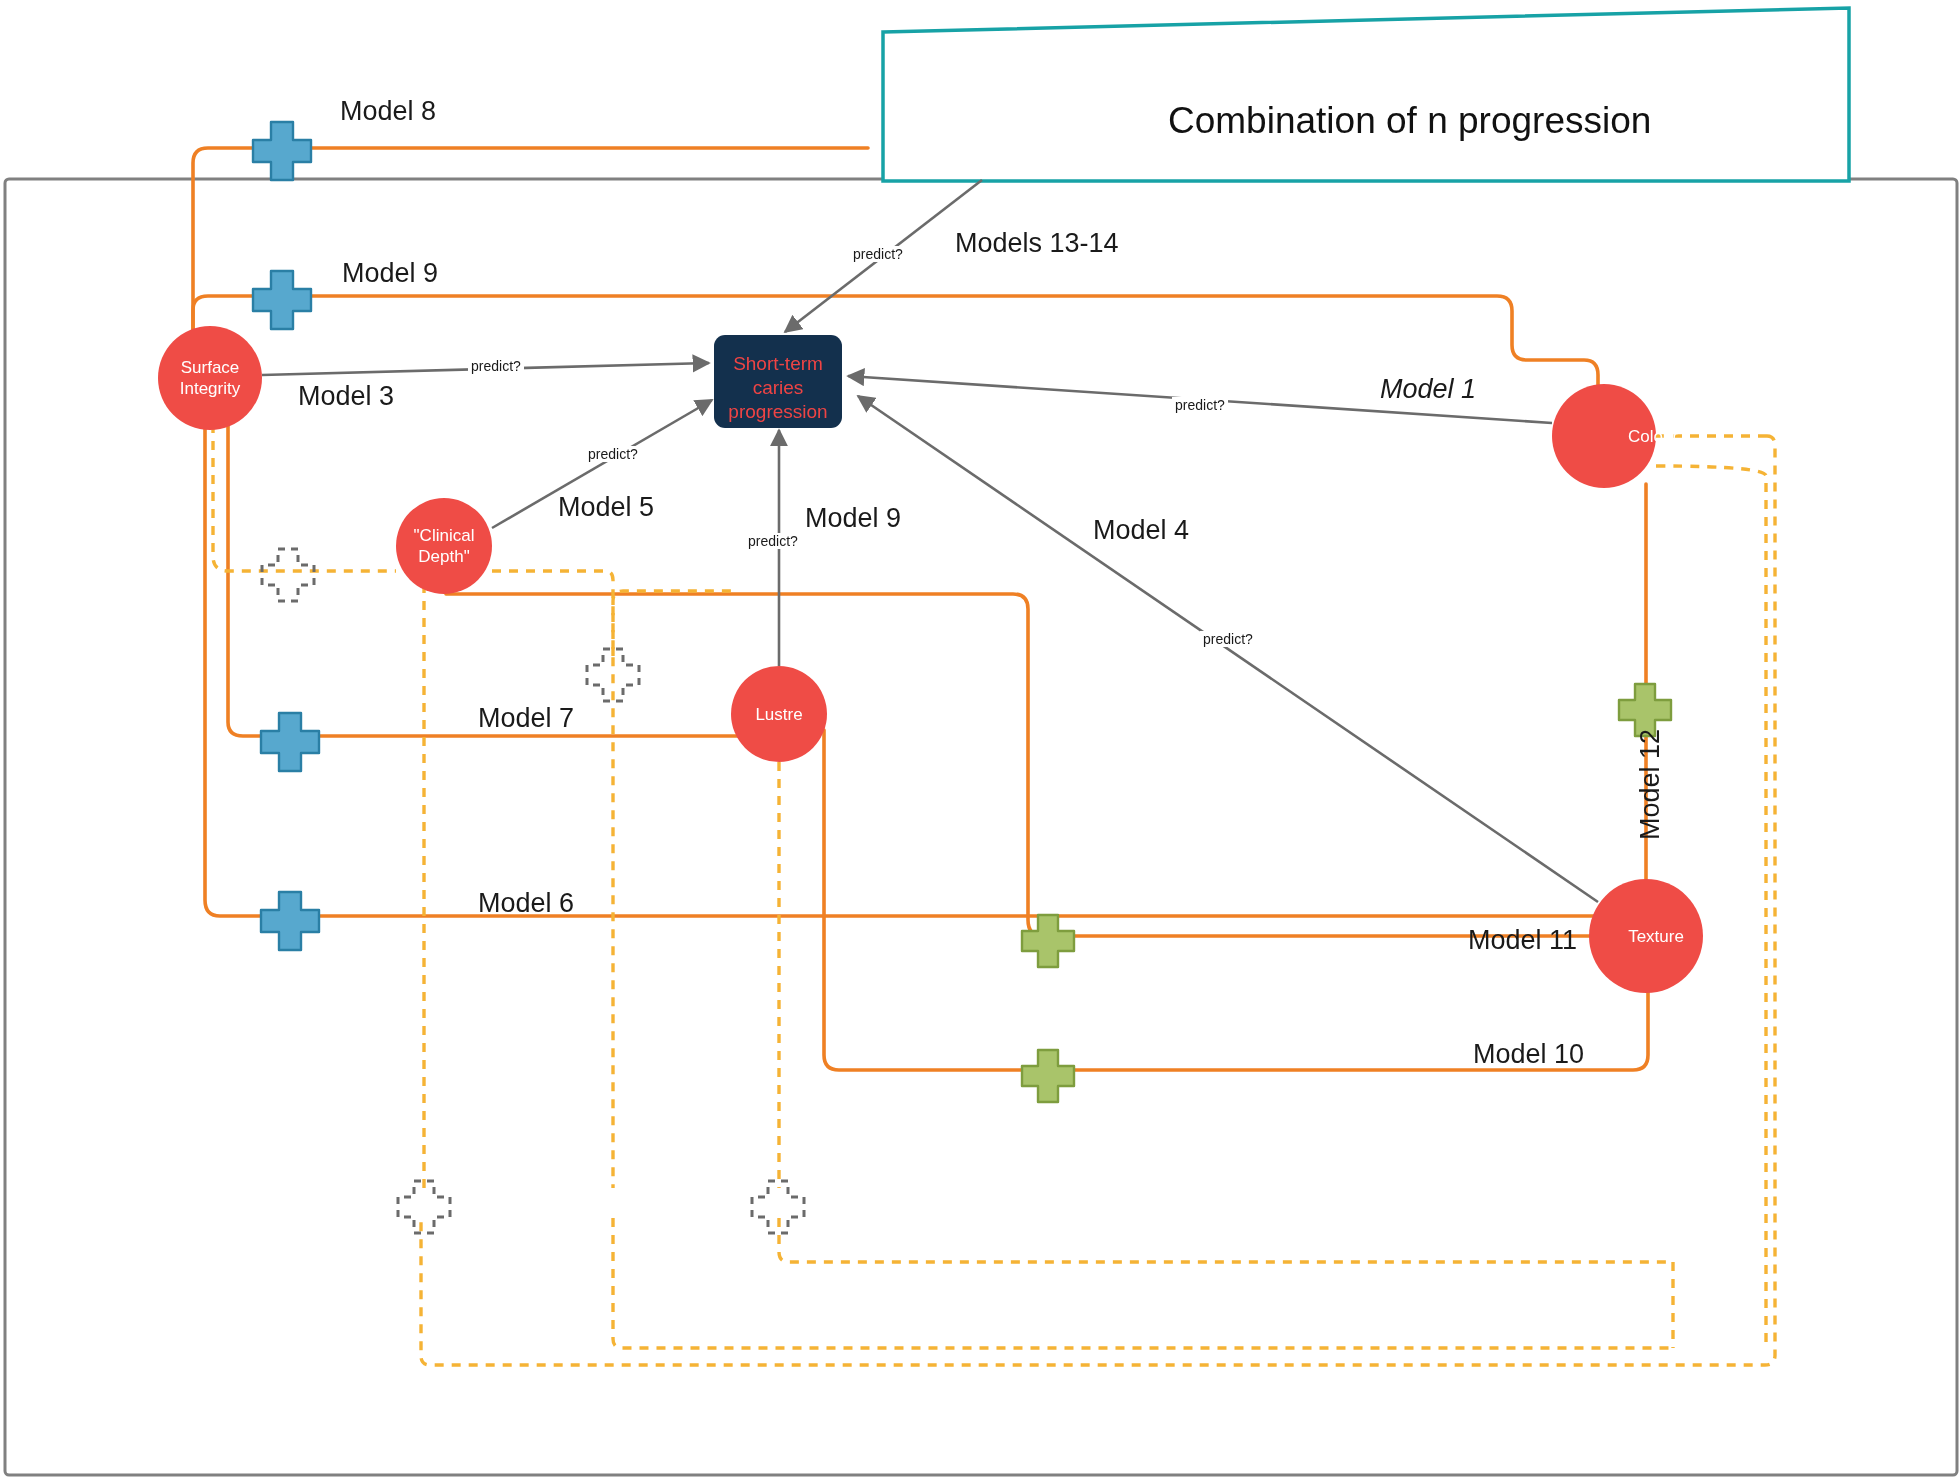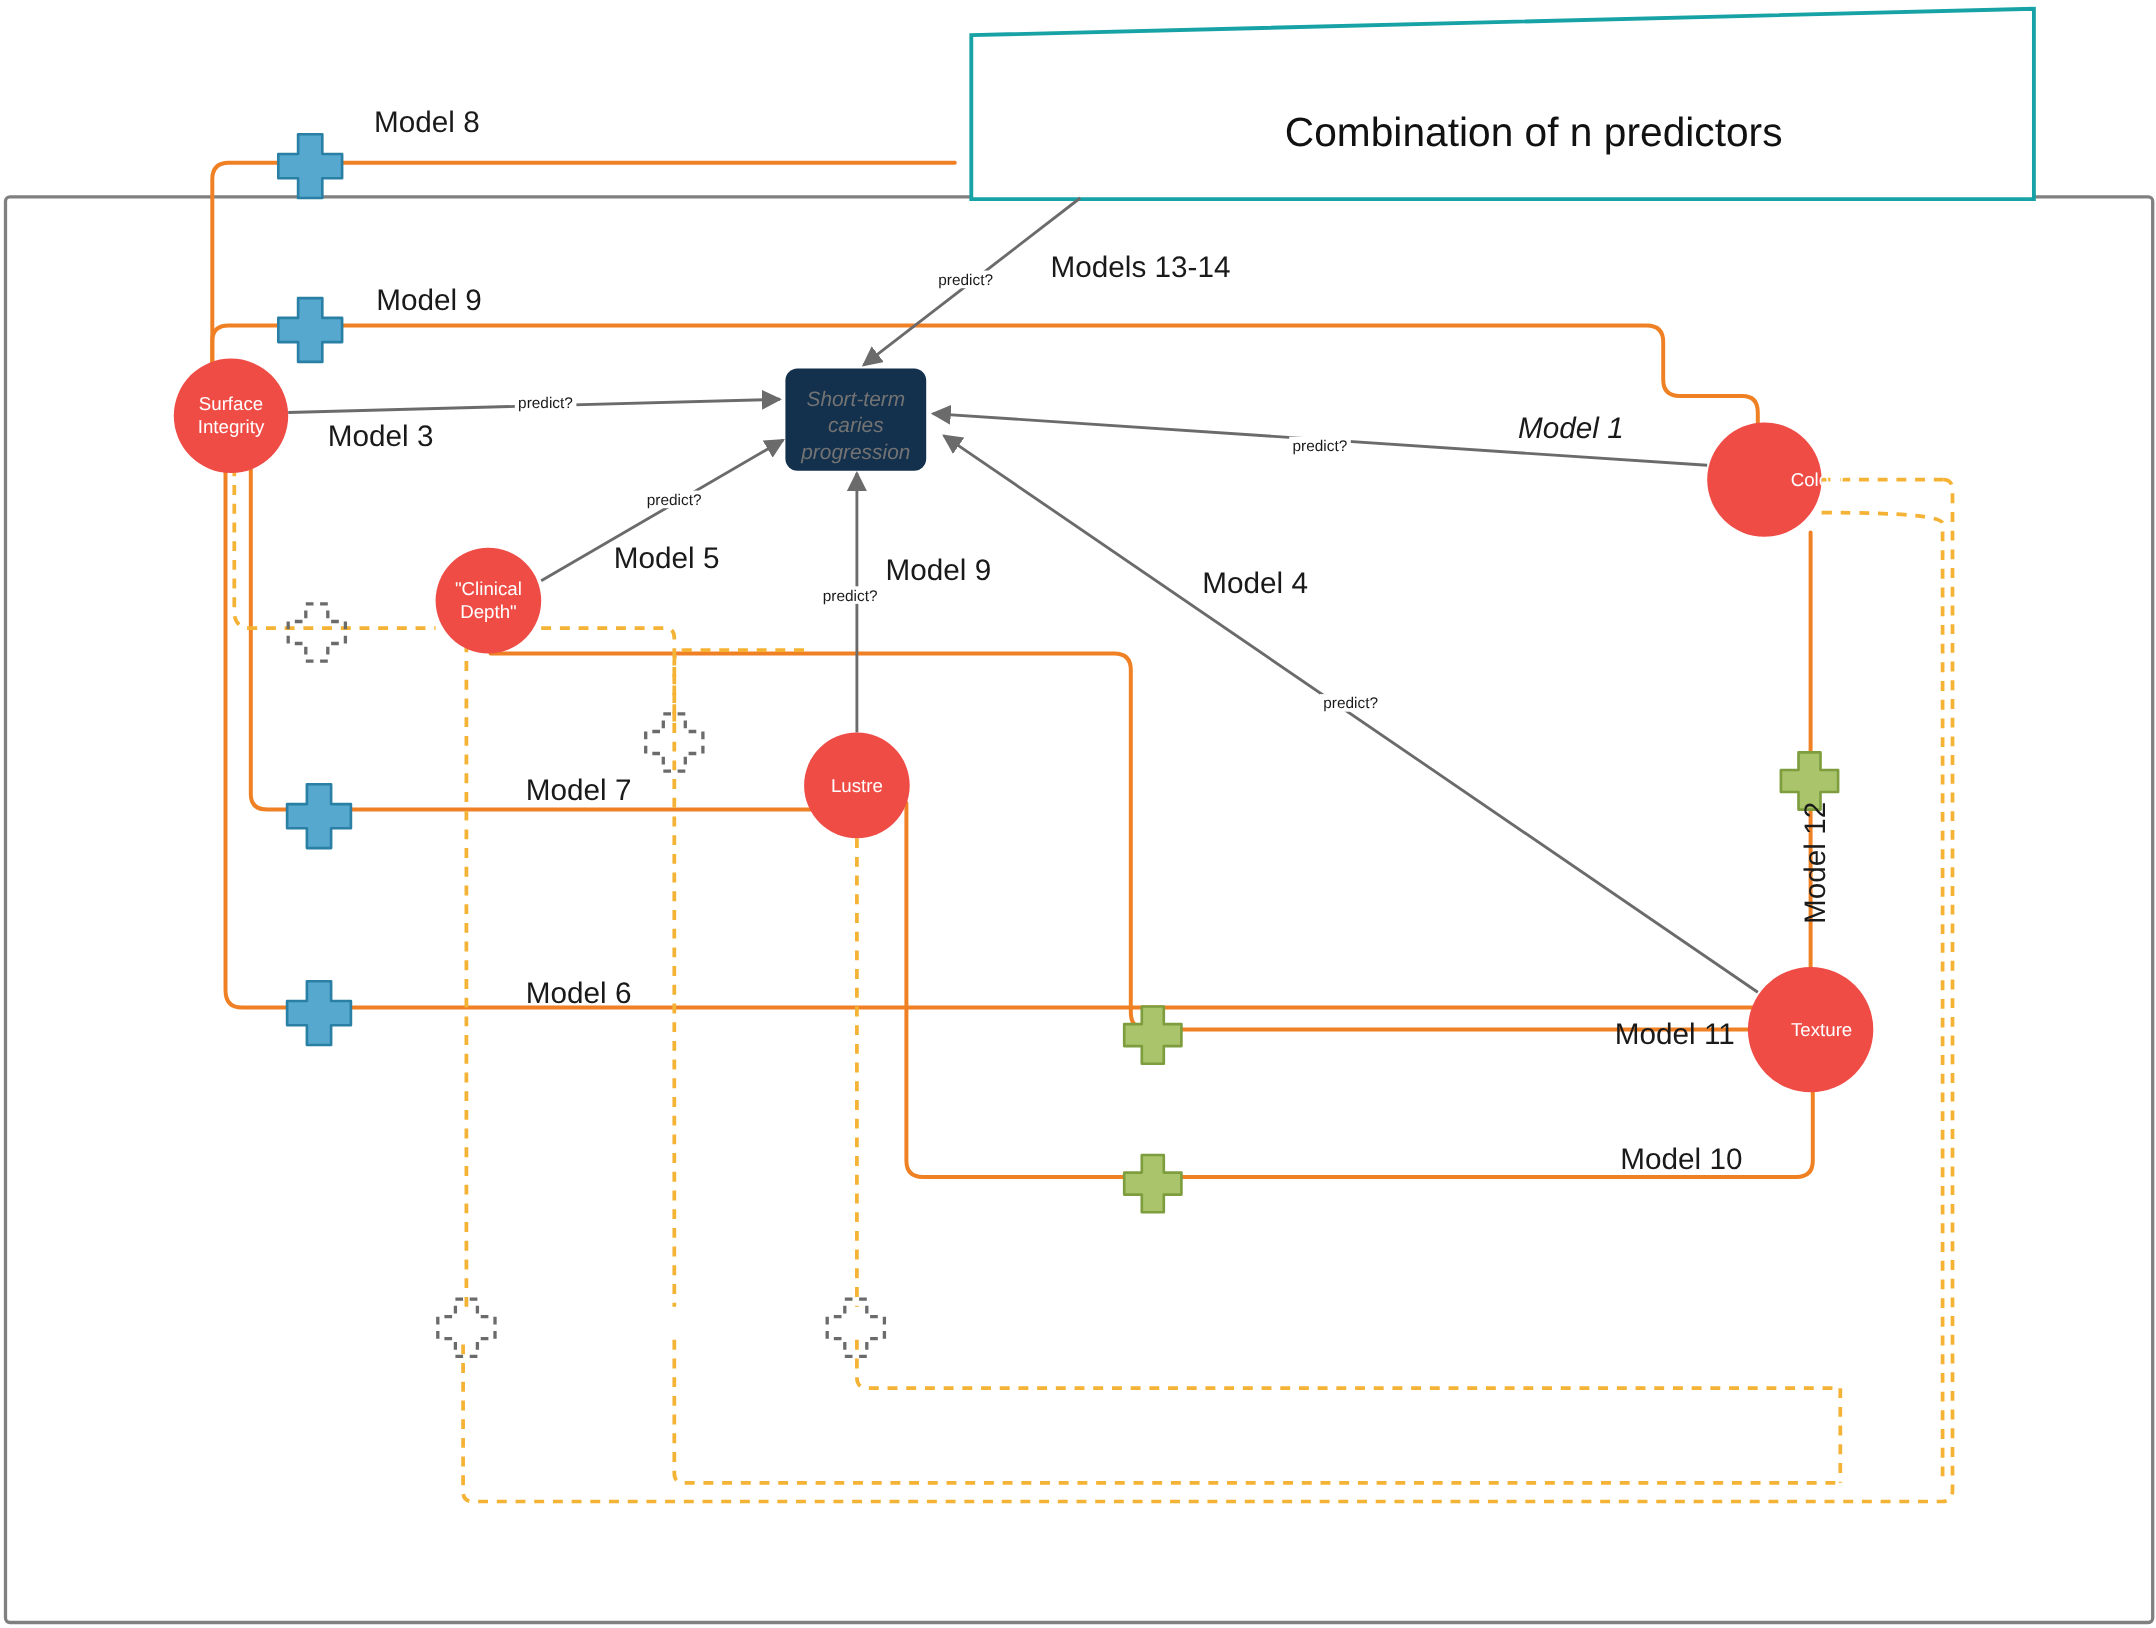--- a/index.html
+++ b/index.html
@@ -6,22 +6,22 @@
   body{width:1960px;height:1480px;overflow:hidden;
        font-family:"Liberation Sans","DejaVu Sans",sans-serif;}
   #stage{position:relative;width:1960px;height:1480px;}
   svg#canvas{position:absolute;left:0;top:0;width:1960px;height:1480px;}
   .lbl{position:absolute;color:#1a1a1a;white-space:nowrap;}
   .model-lbl{font-size:27px;}
   .predict-lbl{font-size:14px;}
   .node-lbl{position:absolute;color:#ffffff;text-align:center;line-height:1.22;
             font-size:17px;white-space:pre-line;pointer-events:none;}
   .combo-title{font-size:37px;color:#111;}
-  .center-lbl{position:absolute;color:#737373;font-size:19px;text-align:center;
-              line-height:1.25;white-space:pre-line;font-style:italic;}
+  .center-lbl{position:absolute;color:#ef4444;font-size:19px;text-align:center;
+              line-height:1.25;white-space:pre-line;}
   .rot{transform:rotate(-90deg);transform-origin:left top;}
 </style>
 </head>
 <body>
 
 <div id="stage">
 
   <svg id="canvas" viewBox="0 0 1960 1480">
     <defs>
       <marker id="arrow" viewBox="0 0 10 10" refX="9" refY="5" markerWidth="7" markerHeight="7" orient="auto-start-reverse">
@@ -108,21 +108,21 @@
       <path d="M1038,915 h20 v16 h16 v20 h-16 v16 h-20 v-16 h-16 v-20 h16 z" fill="#a9c46a" stroke="#7e9d3e" stroke-width="2.4" stroke-linejoin="round"></path>
       <path d="M1038,1050 h20 v16 h16 v20 h-16 v16 h-20 v-16 h-16 v-20 h16 z" fill="#a9c46a" stroke="#7e9d3e" stroke-width="2.4" stroke-linejoin="round"></path>
 
       <path d="M278,549 h20 v16 h16 v20 h-16 v16 h-20 v-16 h-16 v-20 h16 z" fill="none" stroke="#6b6b6b" stroke-width="3" stroke-dasharray="7 6" stroke-linejoin="round"></path>
       <path d="M603,649 h20 v16 h16 v20 h-16 v16 h-20 v-16 h-16 v-20 h16 z" fill="none" stroke="#6b6b6b" stroke-width="3" stroke-dasharray="7 6" stroke-linejoin="round"></path>
       <path d="M414,1181 h20 v16 h16 v20 h-16 v16 h-20 v-16 h-16 v-20 h16 z" fill="none" stroke="#6b6b6b" stroke-width="3" stroke-dasharray="7 6" stroke-linejoin="round"></path>
       <path d="M768,1181 h20 v16 h16 v20 h-16 v16 h-20 v-16 h-16 v-20 h16 z" fill="none" stroke="#6b6b6b" stroke-width="3" stroke-dasharray="7 6" stroke-linejoin="round"></path>
     </g>
   </svg>
 
-  <div class="lbl combo-title" style="left:1168px;top:100px;">Combination of n predictors</div>
+  <div class="lbl combo-title" style="left:1168px;top:100px;">Combination of n progression</div>
 
   <div class="center-lbl" style="left:714px;top:352px;width:128px;">Short-term
 caries
 progression</div>
 
   <div class="node-lbl" style="left:158px;top:358px;width:104px;">Surface
 Integrity</div>
   <div class="node-lbl" style="left:396px;top:526px;width:96px;">"Clinical
 Depth"</div>
   <div class="node-lbl" style="left:731px;top:705px;width:96px;">Lustre</div>

